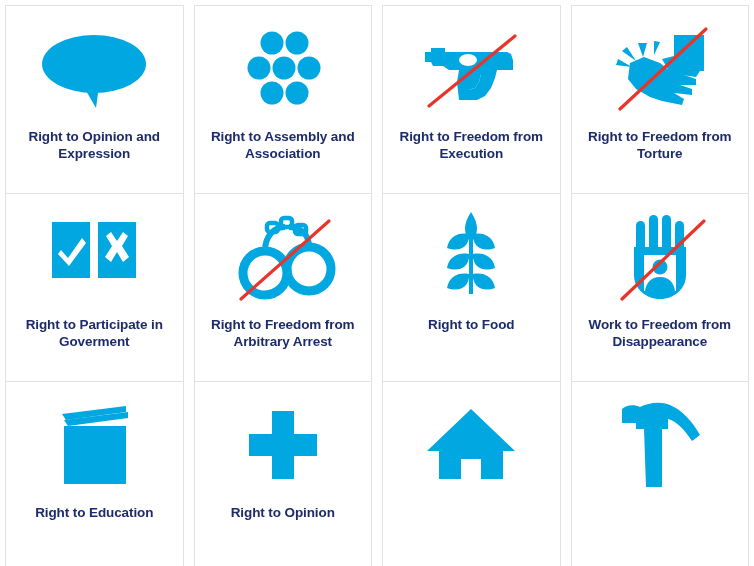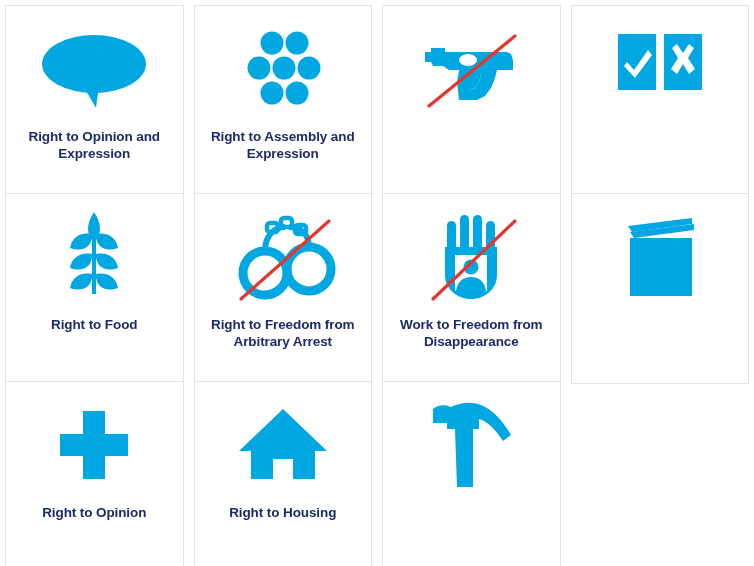--- a/index.html
+++ b/index.html
@@ -84,52 +84,102 @@
             <circle cx="37" cy="17" r="11.5"></circle>
             <circle cx="62" cy="17" r="11.5"></circle>
             <circle cx="24" cy="42" r="11.5"></circle>
             <circle cx="49" cy="42" r="11.5"></circle>
             <circle cx="74" cy="42" r="11.5"></circle>
             <circle cx="37" cy="67" r="11.5"></circle>
             <circle cx="62" cy="67" r="11.5"></circle>
           </g>
         </svg>
       </div>
-      <div class="label">Right to Assembly and Expression</div>
+      <div class="label">Right to Assembly and Association</div>
     </div>
   </div>
 
   <div class="cell">
     <div class="card">
       <div class="icon-wrap">
         <svg width="120" height="94" viewBox="0 0 120 94">
           <g fill="#00a7e1">
             <path d="M14 30 L20 30 L20 26 L34 26 L34 30 L96 30 L100 32 L102 38 L102 48
                      L86 48 L84 56 L80 66 L74 74 L66 78 L58 78 L58 68 L64 66 L68 60
                      L70 52 L70 48 L38 48 L32 44 L22 44 L20 40 L14 40 Z"></path>
             <path d="M70 48 L70 52 L68 60 L64 66 L58 68 L58 78 L48 78 L46 60 L48 48 Z"></path>
           </g>
           <ellipse cx="57" cy="38" rx="9" ry="6" fill="#ffffff"></ellipse>
           <line x1="18" y1="84" x2="104" y2="14" stroke="#e8342a" stroke-width="3.2" stroke-linecap="round"></line>
         </svg>
       </div>
-    </div>
-  </div>
-
+      <div class="label">Right to Freedom from Execution</div>
+    </div>
+  </div>
+
+  <div class="cell">
+    <div class="card">
+      <div class="icon-wrap">
+        <svg width="120" height="96" viewBox="0 0 120 96">
+          <g fill="#00a7e1">
+
+            <path d="M74 14 L104 14 L104 50 L86 50 L74 44 Z"></path>
+            <path d="M62 38 L78 34 L94 42 L100 50 L96 56 L82 54 L70 52 Z"></path>
+
+            <path d="M30 42 L44 36 L60 42 L70 50 L84 54 L96 58 L96 64 L80 64
+                     L92 68 L92 74 L74 72 L84 78 L82 84 L62 80 L50 76 L36 68
+                     L28 58 Z"></path>
+
+            <path d="M38 22 L43 36 L47 22 Z"></path>
+            <path d="M22 30 L36 40 L27 26 Z"></path>
+            <path d="M54 20 L54 34 L60 21 Z"></path>
+            <path d="M16 44 L32 46 L18 38 Z"></path>
+          </g>
+          <line x1="20" y1="88" x2="106" y2="8" stroke="#e8342a" stroke-width="3.2" stroke-linecap="round"></line>
+        </svg>
+      </div>
+      <div class="label">Right to Freedom from Torture</div>
+    </div>
+  </div>
 
   <div class="cell">
     <div class="card">
       <div class="icon-wrap">
         <svg width="96" height="82" viewBox="0 0 96 82">
           <rect x="6" y="6" width="38" height="56" fill="#00a7e1"></rect>
           <rect x="52" y="6" width="38" height="56" fill="#00a7e1"></rect>
           <path d="M15 34 L22 42 L36 22 L40 27 L23 50 L12 38 Z" fill="#ffffff"></path>
           <path d="M60 20 L65 16 L71 25 L77 16 L82 20 L76 30 L83 41 L77 46 L71 36 L65 46 L59 41 L66 30 Z" fill="#ffffff"></path>
         </svg>
       </div>
+      <div class="label">Right to Participate in Goverment</div>
+    </div>
+  </div>
+
+  <div class="cell">
+    <div class="card">
+      <div class="icon-wrap">
+        <svg width="120" height="96" viewBox="0 0 120 96">
+          <g fill="none" stroke="#00a7e1" stroke-width="9">
+            <circle cx="42" cy="64" r="22"></circle>
+            <circle cx="86" cy="60" r="22"></circle>
+          </g>
+          <g fill="none" stroke="#00a7e1" stroke-width="6">
+            <path d="M42 42 C42 26 52 18 62 18"></path>
+            <path d="M86 38 C86 24 76 18 66 18"></path>
+          </g>
+          <g fill="none" stroke="#00a7e1" stroke-width="4.5">
+            <rect x="44" y="14" width="11" height="9" rx="3"></rect>
+            <rect x="58" y="9" width="11" height="9" rx="3"></rect>
+            <rect x="72" y="16" width="11" height="9" rx="3"></rect>
+          </g>
+          <line x1="18" y1="90" x2="106" y2="12" stroke="#e8342a" stroke-width="3.2" stroke-linecap="round"></line>
+        </svg>
+      </div>
+      <div class="label">Right to Freedom from Arbitrary Arrest</div>
     </div>
   </div>
 
   <div class="cell">
     <div class="card">
       <div class="icon-wrap">
         <svg width="72" height="98" viewBox="0 0 72 98">
           <g fill="#00a7e1">
             <path d="M36 4 C44 16 44 26 36 34 C28 26 28 16 36 4 Z"></path>
             <path d="M34 26 C24 24 14 28 12 40 C24 44 32 40 34 30 Z"></path>
@@ -142,44 +192,20 @@
           </g>
         </svg>
       </div>
       <div class="label">Right to Food</div>
     </div>
   </div>
 
   <div class="cell">
     <div class="card">
       <div class="icon-wrap">
-        <svg width="120" height="96" viewBox="0 0 120 96">
-          <g fill="none" stroke="#00a7e1" stroke-width="9">
-            <circle cx="42" cy="64" r="22"></circle>
-            <circle cx="86" cy="60" r="22"></circle>
-          </g>
-          <g fill="none" stroke="#00a7e1" stroke-width="6">
-            <path d="M42 42 C42 26 52 18 62 18"></path>
-            <path d="M86 38 C86 24 76 18 66 18"></path>
-          </g>
-          <g fill="none" stroke="#00a7e1" stroke-width="4.5">
-            <rect x="44" y="14" width="11" height="9" rx="3"></rect>
-            <rect x="58" y="9" width="11" height="9" rx="3"></rect>
-            <rect x="72" y="16" width="11" height="9" rx="3"></rect>
-          </g>
-          <line x1="18" y1="90" x2="106" y2="12" stroke="#e8342a" stroke-width="3.2" stroke-linecap="round"></line>
-        </svg>
-      </div>
-      <div class="label">Right to Freedom from Arbitrary Arrest</div>
-    </div>
-  </div>
-
-  <div class="cell">
-    <div class="card">
-      <div class="icon-wrap">
         <svg width="108" height="96" viewBox="0 0 108 96">
           <g fill="#00a7e1">
             <rect x="30" y="12" width="9" height="36" rx="4.5"></rect>
             <rect x="43" y="6" width="9" height="42" rx="4.5"></rect>
             <rect x="56" y="6" width="9" height="42" rx="4.5"></rect>
             <rect x="69" y="12" width="9" height="36" rx="4.5"></rect>
             <path d="M28 38 L80 38 L80 66 C80 80 68 90 54 90 C40 90 28 80 28 66 Z"></path>
           </g>
           <rect x="38" y="46" width="32" height="36" fill="#ffffff"></rect>
           <g fill="#00a7e1">
@@ -195,20 +221,21 @@
 
   <div class="cell">
     <div class="card">
       <div class="icon-wrap">
         <svg width="92" height="90" viewBox="0 0 92 90">
           <path d="M14 14 L78 6 L78 12 L18 20 Z" fill="#00a7e1"></path>
           <path d="M16 20 L80 12 L80 18 L20 26 Z" fill="#00a7e1"></path>
           <path d="M16 26 L78 26 L78 84 L16 84 Z" fill="#00a7e1"></path>
         </svg>
       </div>
+      <div class="label">Right to Education</div>
     </div>
   </div>
 
   <div class="cell">
     <div class="card">
       <div class="icon-wrap">
         <svg width="72" height="72" viewBox="0 0 72 72">
           <path d="M25 2 L47 2 L47 25 L70 25 L70 47 L47 47 L47 70 L25 70 L25 47 L2 47 L2 25 L25 25 Z" fill="#00a7e1"></path>
         </svg>
       </div>
@@ -216,21 +243,20 @@
     </div>
   </div>
 
   <div class="cell">
     <div class="card">
       <div class="icon-wrap">
         <svg width="88" height="76" viewBox="0 0 88 76">
           <path d="M44 2 L88 44 L76 44 L76 72 L54 72 L54 52 L34 52 L34 72 L12 72 L12 44 L0 44 Z" fill="#00a7e1"></path>
         </svg>
       </div>
-      <div class="label">Right to Housing</div>
     </div>
   </div>
 
   <div class="cell">
     <div class="card">
       <div class="icon-wrap">
         <svg width="92" height="96" viewBox="0 0 92 96">
           <g fill="#00a7e1">
             <path d="M8 12 C12 8 20 7 26 10 C34 6 46 4 56 8 C68 13 78 24 86 38
                      L78 44 C70 32 62 24 54 22 L54 32 L22 32 L22 26 C18 26 12 26 8 26 Z"></path>

